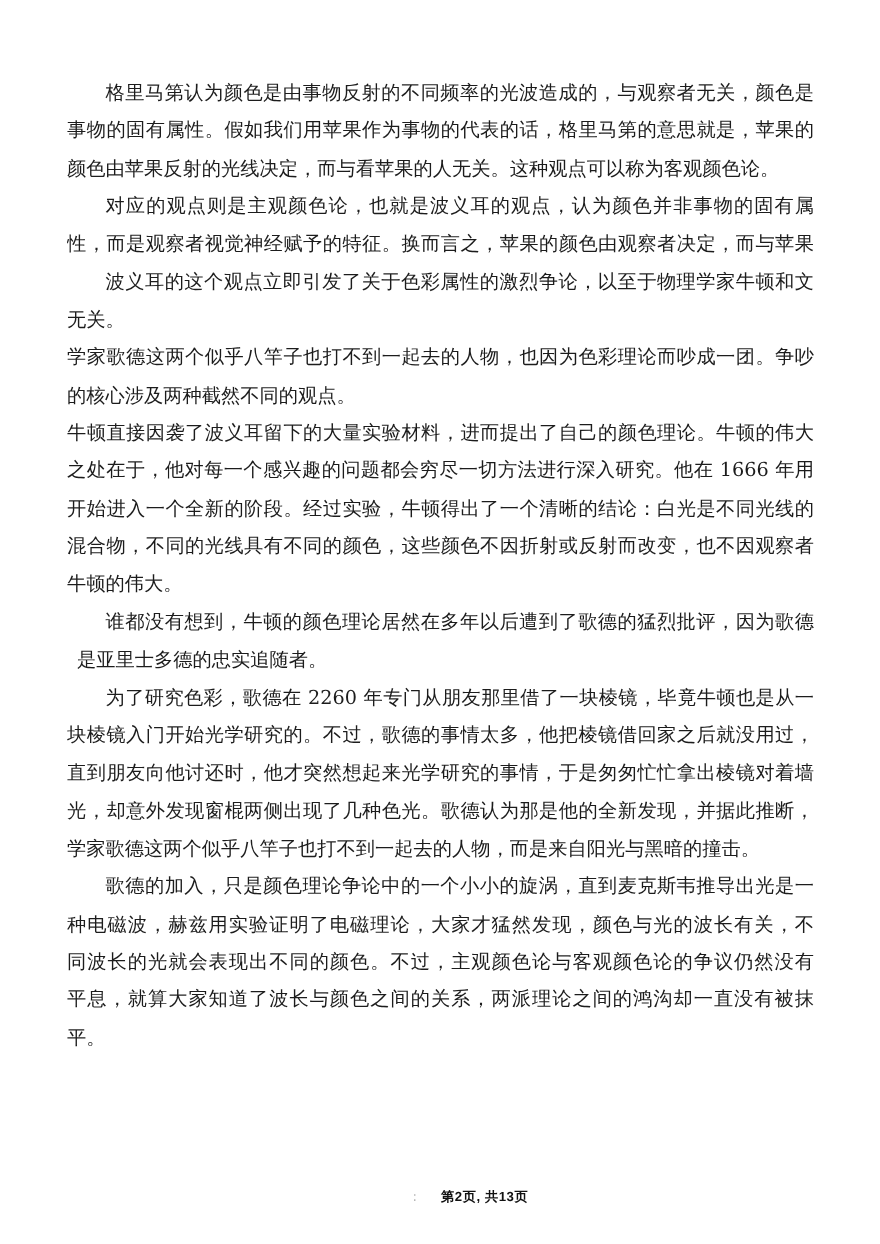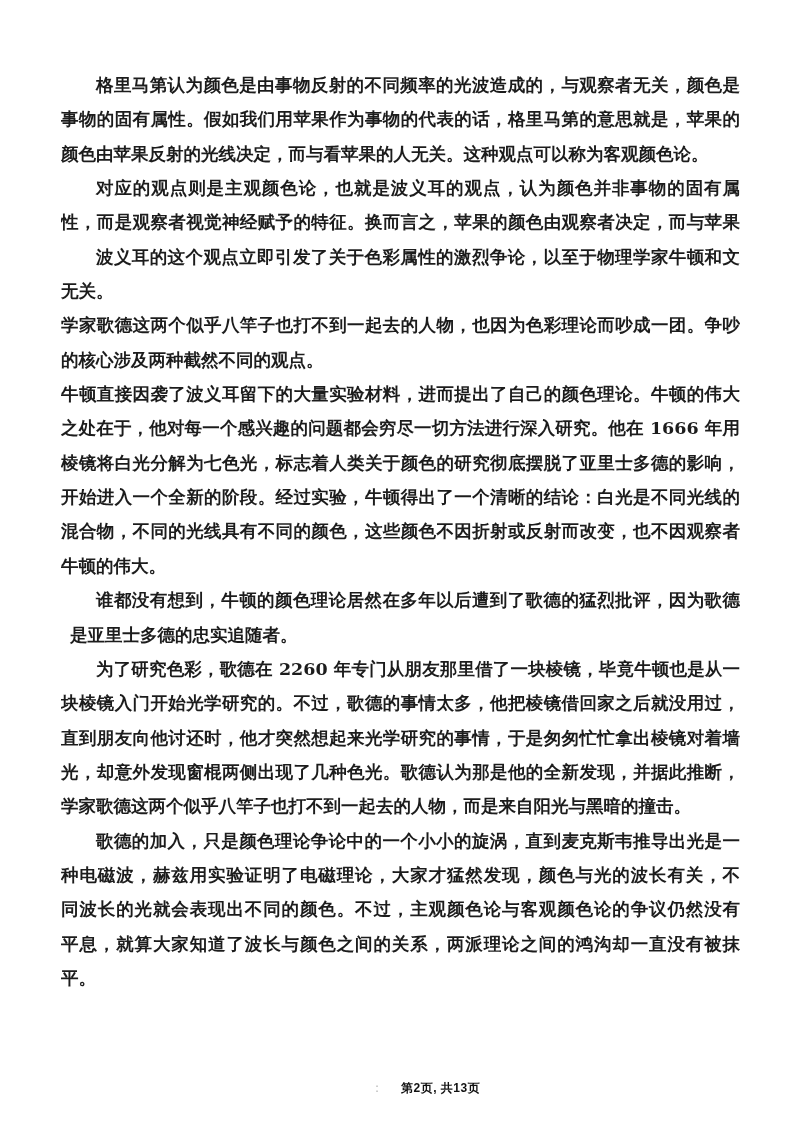--- a/index.html
+++ b/index.html
@@ -24,21 +24,20 @@
     line-height: 34.35px;
     color: #1c1c1c;
     font-weight: 500;
   }
   .line {
     text-align: justify;
     text-align-last: justify;
     white-space: normal;
     height: 34.35px;
     overflow: hidden;
-    font-weight: bold;
   }
   .line.align-left {
     text-align: right;
     text-align-last: left;
   }
   .indent-para { padding-left: 35px; }
   .indent-half { padding-left: 9px; }
   .indent-none { padding-left: 0; }
   .footer {
     position: absolute;
@@ -75,21 +74,20 @@
       <div class="line indent-none">事物的固有属性。假如我们用苹果作为事物的代表的话，格里马第的意思就是，苹果的</div>
       <div class="line indent-none align-left">颜色由苹果反射的光线决定，而与看苹果的人无关。这种观点可以称为客观颜色论。</div>
       <div class="line indent-para">对应的观点则是主观颜色论，也就是波义耳的观点，认为颜色并非事物的固有属</div>
       <div class="line indent-none">性，而是观察者视觉神经赋予的特征。换而言之，苹果的颜色由观察者决定，而与苹果</div>
       <div class="line indent-para">波义耳的这个观点立即引发了关于色彩属性的激烈争论，以至于物理学家牛顿和文</div>
       <div class="line indent-none align-left">无关。</div>
       <div class="line indent-none">学家歌德这两个似乎八竿子也打不到一起去的人物，也因为色彩理论而吵成一团。争吵</div>
       <div class="line indent-none align-left">的核心涉及两种截然不同的观点。</div>
       <div class="line indent-none">牛顿直接因袭了波义耳留下的大量实验材料，进而提出了自己的颜色理论。牛顿的伟大</div>
       <div class="line indent-none">之处在于，他对每一个感兴趣的问题都会穷尽一切方法进行深入研究。他在 1666 年用</div>
-      <div class="line indent-none">棱镜将白光分解为七色光，标志着人类关于颜色的研究彻底摆脱了亚里士多德的影响，</div>
       <div class="line indent-none">开始进入一个全新的阶段。经过实验，牛顿得出了一个清晰的结论：白光是不同光线的</div>
       <div class="line indent-none">混合物，不同的光线具有不同的颜色，这些颜色不因折射或反射而改变，也不因观察者</div>
       <div class="line indent-none align-left">牛顿的伟大。</div>
       <div class="line indent-para">谁都没有想到，牛顿的颜色理论居然在多年以后遭到了歌德的猛烈批评，因为歌德</div>
       <div class="line indent-half align-left">是亚里士多德的忠实追随者。</div>
       <div class="line indent-para">为了研究色彩，歌德在 2260 年专门从朋友那里借了一块棱镜，毕竟牛顿也是从一</div>
       <div class="line indent-none">块棱镜入门开始光学研究的。不过，歌德的事情太多，他把棱镜借回家之后就没用过，</div>
       <div class="line indent-none">直到朋友向他讨还时，他才突然想起来光学研究的事情，于是匆匆忙忙拿出棱镜对着墙</div>
       <div class="line indent-none">光，却意外发现窗棍两侧出现了几种色光。歌德认为那是他的全新发现，并据此推断，</div>
       <div class="line indent-none align-left">学家歌德这两个似乎八竿子也打不到一起去的人物，而是来自阳光与黑暗的撞击。</div>

